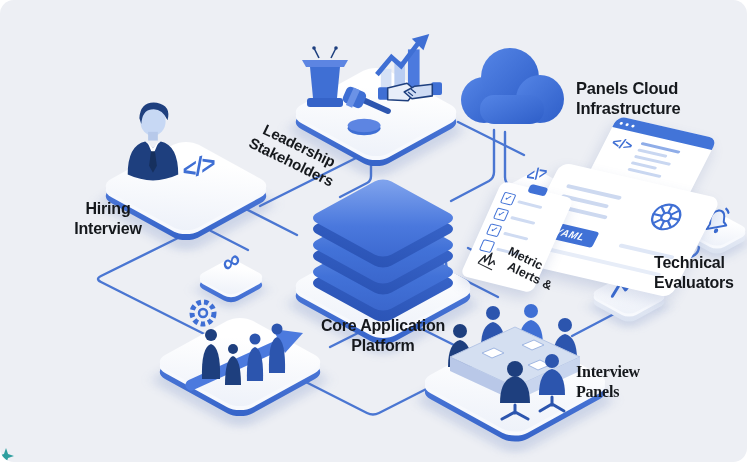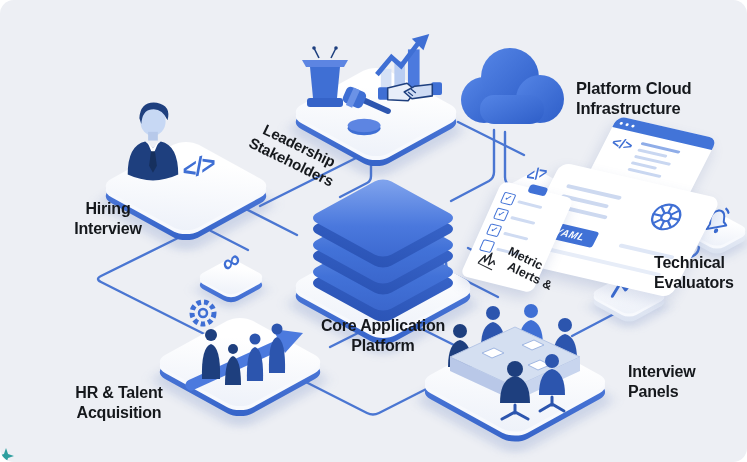--- a/index.html
+++ b/index.html
@@ -146,21 +146,21 @@
           <stop offset="1" stop-color="#2e5ec8"></stop>
       </linearGradient>
     </defs>
     <g fill="url(#cg)">
       <circle cx="32" cy="63" r="23"></circle>
       <circle cx="58" cy="40" r="29"></circle>
       <circle cx="88" cy="62" r="24"></circle>
       <rect x="28" y="58" width="64" height="29" rx="14"></rect>
     </g>
   </svg>
-  <div class="label" style="left:576px;top:78px;width:152px;font-size:16.5px;">Platform Cloud Infrastructure</div>
+  <div class="label" style="left:576px;top:78px;width:152px;font-size:16.5px;">Panels Cloud Infrastructure</div>
 
   <div class="platform" style="left:288px;top:190px;width:190px;height:155px;--w:134px;--cy:62%;">
     <div class="pface pshadow"></div>
     <div class="pface pside"></div>
     <div class="pface pmid"></div>
     <div class="pface ptop"></div>
     <div class="slab" style="top:82px;">
       <div class="sface sside"></div>
       <div class="sface stop"></div>
     </div>
@@ -200,21 +200,20 @@
         <path d="M58,98 Q58,72 66,69 Q74,72 74,98 Z"></path>
       </g>
       <g fill="#2c55ae">
         <circle cx="88" cy="52" r="5.5"></circle>
         <path d="M80,94 Q79,63 88,60 Q97,63 96,94 Z"></path>
         <circle cx="110" cy="42" r="5.5"></circle>
         <path d="M102,86 Q101,53 110,50 Q119,53 118,86 Z"></path>
       </g>
     </svg>
   </div>
-  <div class="label center" style="left:56px;top:383px;width:126px;">HR &amp; Talent Acquisition</div>
 
   <div class="platform" style="left:415px;top:295px;width:200px;height:150px;--w:138px;--cy:58%;">
     <div class="pface pshadow"></div>
     <div class="pface pside"></div>
     <div class="pface pmid"></div>
     <div class="pface ptop"></div>
     <svg class="icon" style="left:15px;top:0px;" width="170" height="128" viewBox="0 0 170 128">
       <g fill="#1e3f7e">
         <circle cx="30" cy="36" r="7"></circle>
           <path d="M18,72 Q18,48 30,45 Q42,48 42,72 Z"></path>
@@ -244,21 +243,21 @@
           <path d="M70,108 Q70,84 85,81 Q100,84 100,108 Z"></path>
       </g>
       <path d="M85,110 L85,118 M72,124 L85,117 L98,124" stroke="#2c55ae" stroke-width="3" fill="none" stroke-linecap="round"></path>
       <g fill="#2c55ae">
         <circle cx="122" cy="66" r="7"></circle>
           <path d="M109,100 Q109,77 122,74 Q135,77 135,100 Z"></path>
       </g>
       <path d="M122,102 L122,110 M110,116 L122,109 L134,116" stroke="#2c55ae" stroke-width="3" fill="none" stroke-linecap="round"></path>
     </svg>
   </div>
-  <div class="label" style="left:628px;top:362px;width:110px;">Interview Panels</div>
+  <div class="label" style="left:576px;top:362px;width:110px;font-family:Liberation Serif, serif;">Interview Panels</div>
 
   <div class="platform tile" style="left:500px;top:155px;width:74px;height:62px;--w:50px;--cy:55%;">
     <div class="pface pshadow"></div>
     <div class="pface pside"></div>
     <div class="pface pmid"></div>
     <div class="pface ptop"></div>
     <div class="glyph" style="left:0;right:0;top:10px;text-align:center;font-size:15px;transform:rotate(-14deg) skewX(-18deg);">&lt;/&gt;</div>
   </div>
 
   <div class="card" style="left:597px;top:124px;width:102px;height:84px;">

